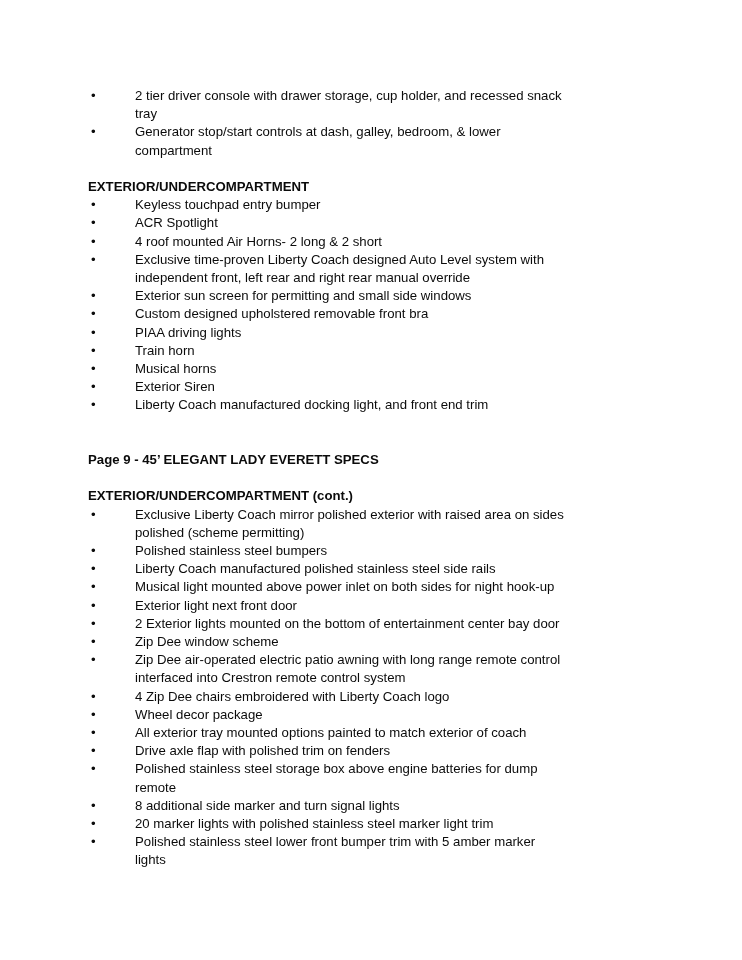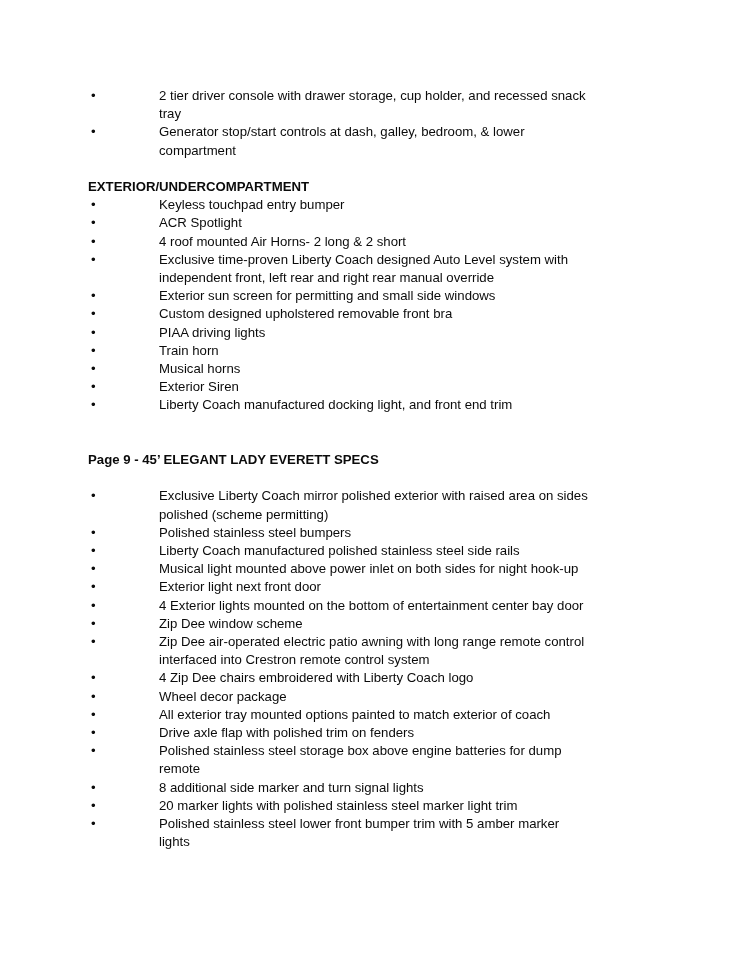--- a/index.html
+++ b/index.html
@@ -38,21 +38,20 @@
     align-items: flex-start;
   }
   .marker {
     flex: 0 0 47px;
     box-sizing: border-box;
     padding-left: 3px;
   }
   .btext {
     flex: 1 1 auto;
     white-space: pre-line;
-    margin-left: 24px;
   }
   .spacer {
     width: 100%;
   }
 </style>
 </head>
 <body>
 
 <div class="page">
   <div class="doc" id="doc-body">
@@ -113,20 +112,21 @@
           <span class="btext">Exterior Siren</span>
         </li>
         <li class="bullet-item">
           <span class="marker">•</span>
           <span class="btext">Liberty Coach manufactured docking light, and front end trim</span>
         </li>
       </ul>
       <div class="spacer" style="height: 36.4px;"></div>
       <div class="heading">Page 9 - 45’ ELEGANT LADY EVERETT SPECS</div>
       <div class="spacer" style="height: 18.2px;"></div>
+      <div class="heading">EXTERIOR/UNDERCOMPARTMENT (cont.)</div>
       <ul class="bullets">
         <li class="bullet-item">
           <span class="marker">•</span>
           <span class="btext">Exclusive Liberty Coach mirror polished exterior with raised area on sides
 polished (scheme permitting)</span>
         </li>
         <li class="bullet-item">
           <span class="marker">•</span>
           <span class="btext">Polished stainless steel bumpers</span>
         </li>
@@ -137,21 +137,21 @@
         <li class="bullet-item">
           <span class="marker">•</span>
           <span class="btext">Musical light mounted above power inlet on both sides for night hook-up</span>
         </li>
         <li class="bullet-item">
           <span class="marker">•</span>
           <span class="btext">Exterior light next front door</span>
         </li>
         <li class="bullet-item">
           <span class="marker">•</span>
-          <span class="btext">4 Exterior lights mounted on the bottom of entertainment center bay door</span>
+          <span class="btext">2 Exterior lights mounted on the bottom of entertainment center bay door</span>
         </li>
         <li class="bullet-item">
           <span class="marker">•</span>
           <span class="btext">Zip Dee window scheme</span>
         </li>
         <li class="bullet-item">
           <span class="marker">•</span>
           <span class="btext">Zip Dee air-operated electric patio awning with long range remote control
 interfaced into Crestron remote control system</span>
         </li>

